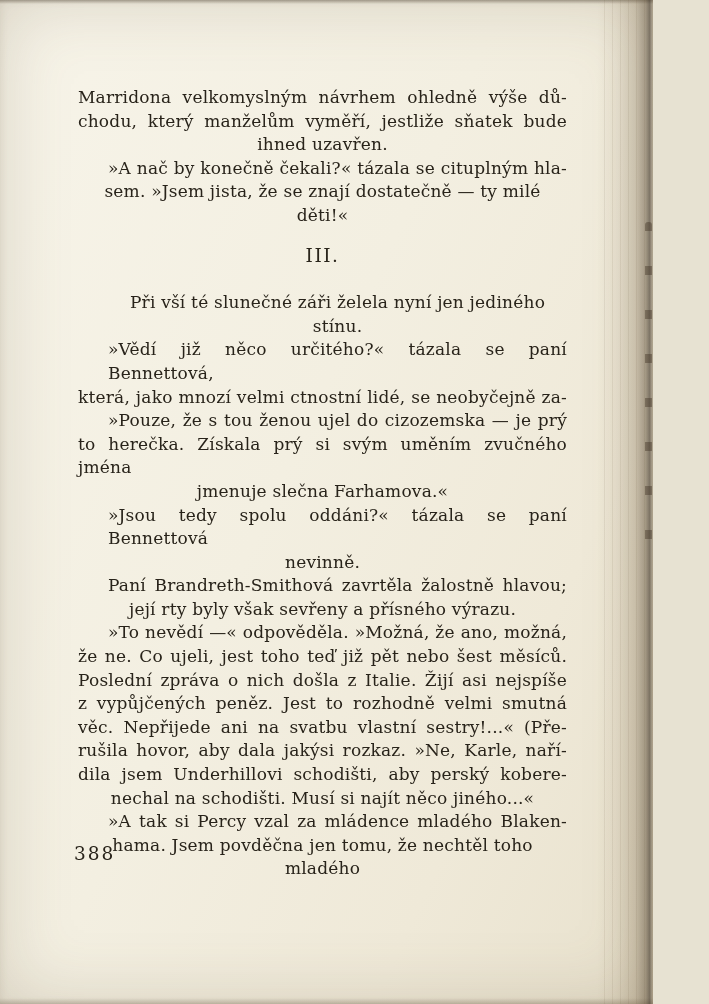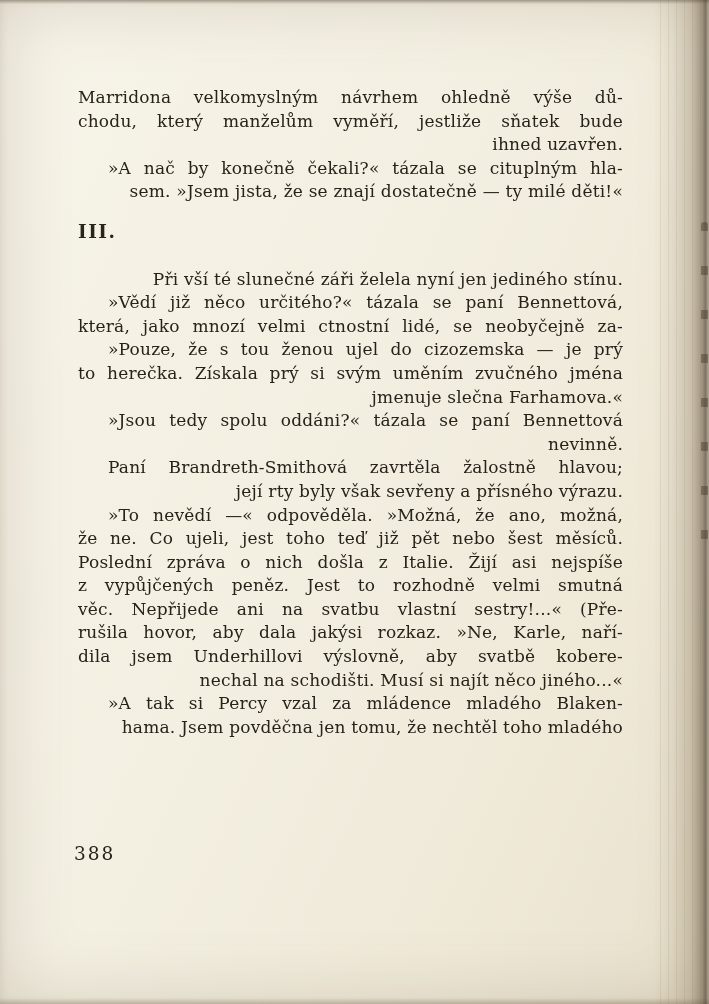--- a/index.html
+++ b/index.html
@@ -2,21 +2,21 @@
 <html><head>
 <meta charset="utf-8">
 <style>
   html, body {
     margin: 0;
     padding: 0;
     background: #e7e2d2;
   }
   .scan {
     position: relative;
-    width: 709px;
+    width: 653px;
     height: 1004px;
     overflow: hidden;
     background:
       linear-gradient(115deg, #f7f4e9 0%, #f3efe1 45%, #efe9d8 75%, #e8e1cd 100%);
     font-family: "DejaVu Serif", "Liberation Serif", serif;
     color: #28231a;
   }
   .vignette {
     position: absolute;
     inset: 0;
@@ -77,35 +77,35 @@
     right: 86px;
     top: 86px;
     z-index: 2;
     font-size: 17px;
     line-height: 23.6px;
     letter-spacing: 0.2px;
   }
   .paragraph { margin: 0; }
   .line {
     white-space: normal;
-    text-align: right;
+    text-align: center;
   }
   .line.fill {
     text-align: justify;
     text-align-last: justify;
     text-justify: inter-word;
   }
   .line.indent {
     padding-left: 30px;
   }
   .chapter-heading {
     margin: 16px 0 24px 0;
-    text-align: left;
+    text-align: center;
     font-size: 18.5px;
-    font-weight: 700;
+    font-weight: 400;
     letter-spacing: 1.5px;
     color: #2a251b;
   }
   .page-number {
     position: absolute;
     left: 74px;
     top: 843px;
     z-index: 2;
     font-size: 18.5px;
     letter-spacing: 2px;
@@ -150,21 +150,21 @@
           <div class="line fill indent">Paní Brandreth-Smithová zavrtěla žalostně hlavou;</div>
           <div class="line">její rty byly však sevřeny a přísného výrazu.</div>
         </div>
         <div class="paragraph">
           <div class="line fill indent">»To nevědí —« odpověděla. »Možná, že ano, možná,</div>
           <div class="line fill">že ne. Co ujeli, jest toho teď již pět nebo šest měsíců.</div>
           <div class="line fill">Poslední zpráva o nich došla z Italie. Žijí asi nejspíše</div>
           <div class="line fill">z vypůjčených peněz. Jest to rozhodně velmi smutná</div>
           <div class="line fill">věc. Nepřijede ani na svatbu vlastní sestry!...« (Pře-</div>
           <div class="line fill">rušila hovor, aby dala jakýsi rozkaz. »Ne, Karle, naří-</div>
-          <div class="line fill">dila jsem Underhillovi výslovně, aby svatbě kobere-</div>
+          <div class="line fill">dila jsem Underhillovi schodišti, aby perský kobere-</div>
           <div class="line">nechal na schodišti. Musí si najít něco jiného...«</div>
         </div>
         <div class="paragraph">
           <div class="line fill indent">»A tak si Percy vzal za mládence mladého Blaken-</div>
           <div class="line">hama. Jsem povděčna jen tomu, že nechtěl toho mladého</div>
         </div>
       </div>
   </div>
 
   <div class="page-number">388</div>

